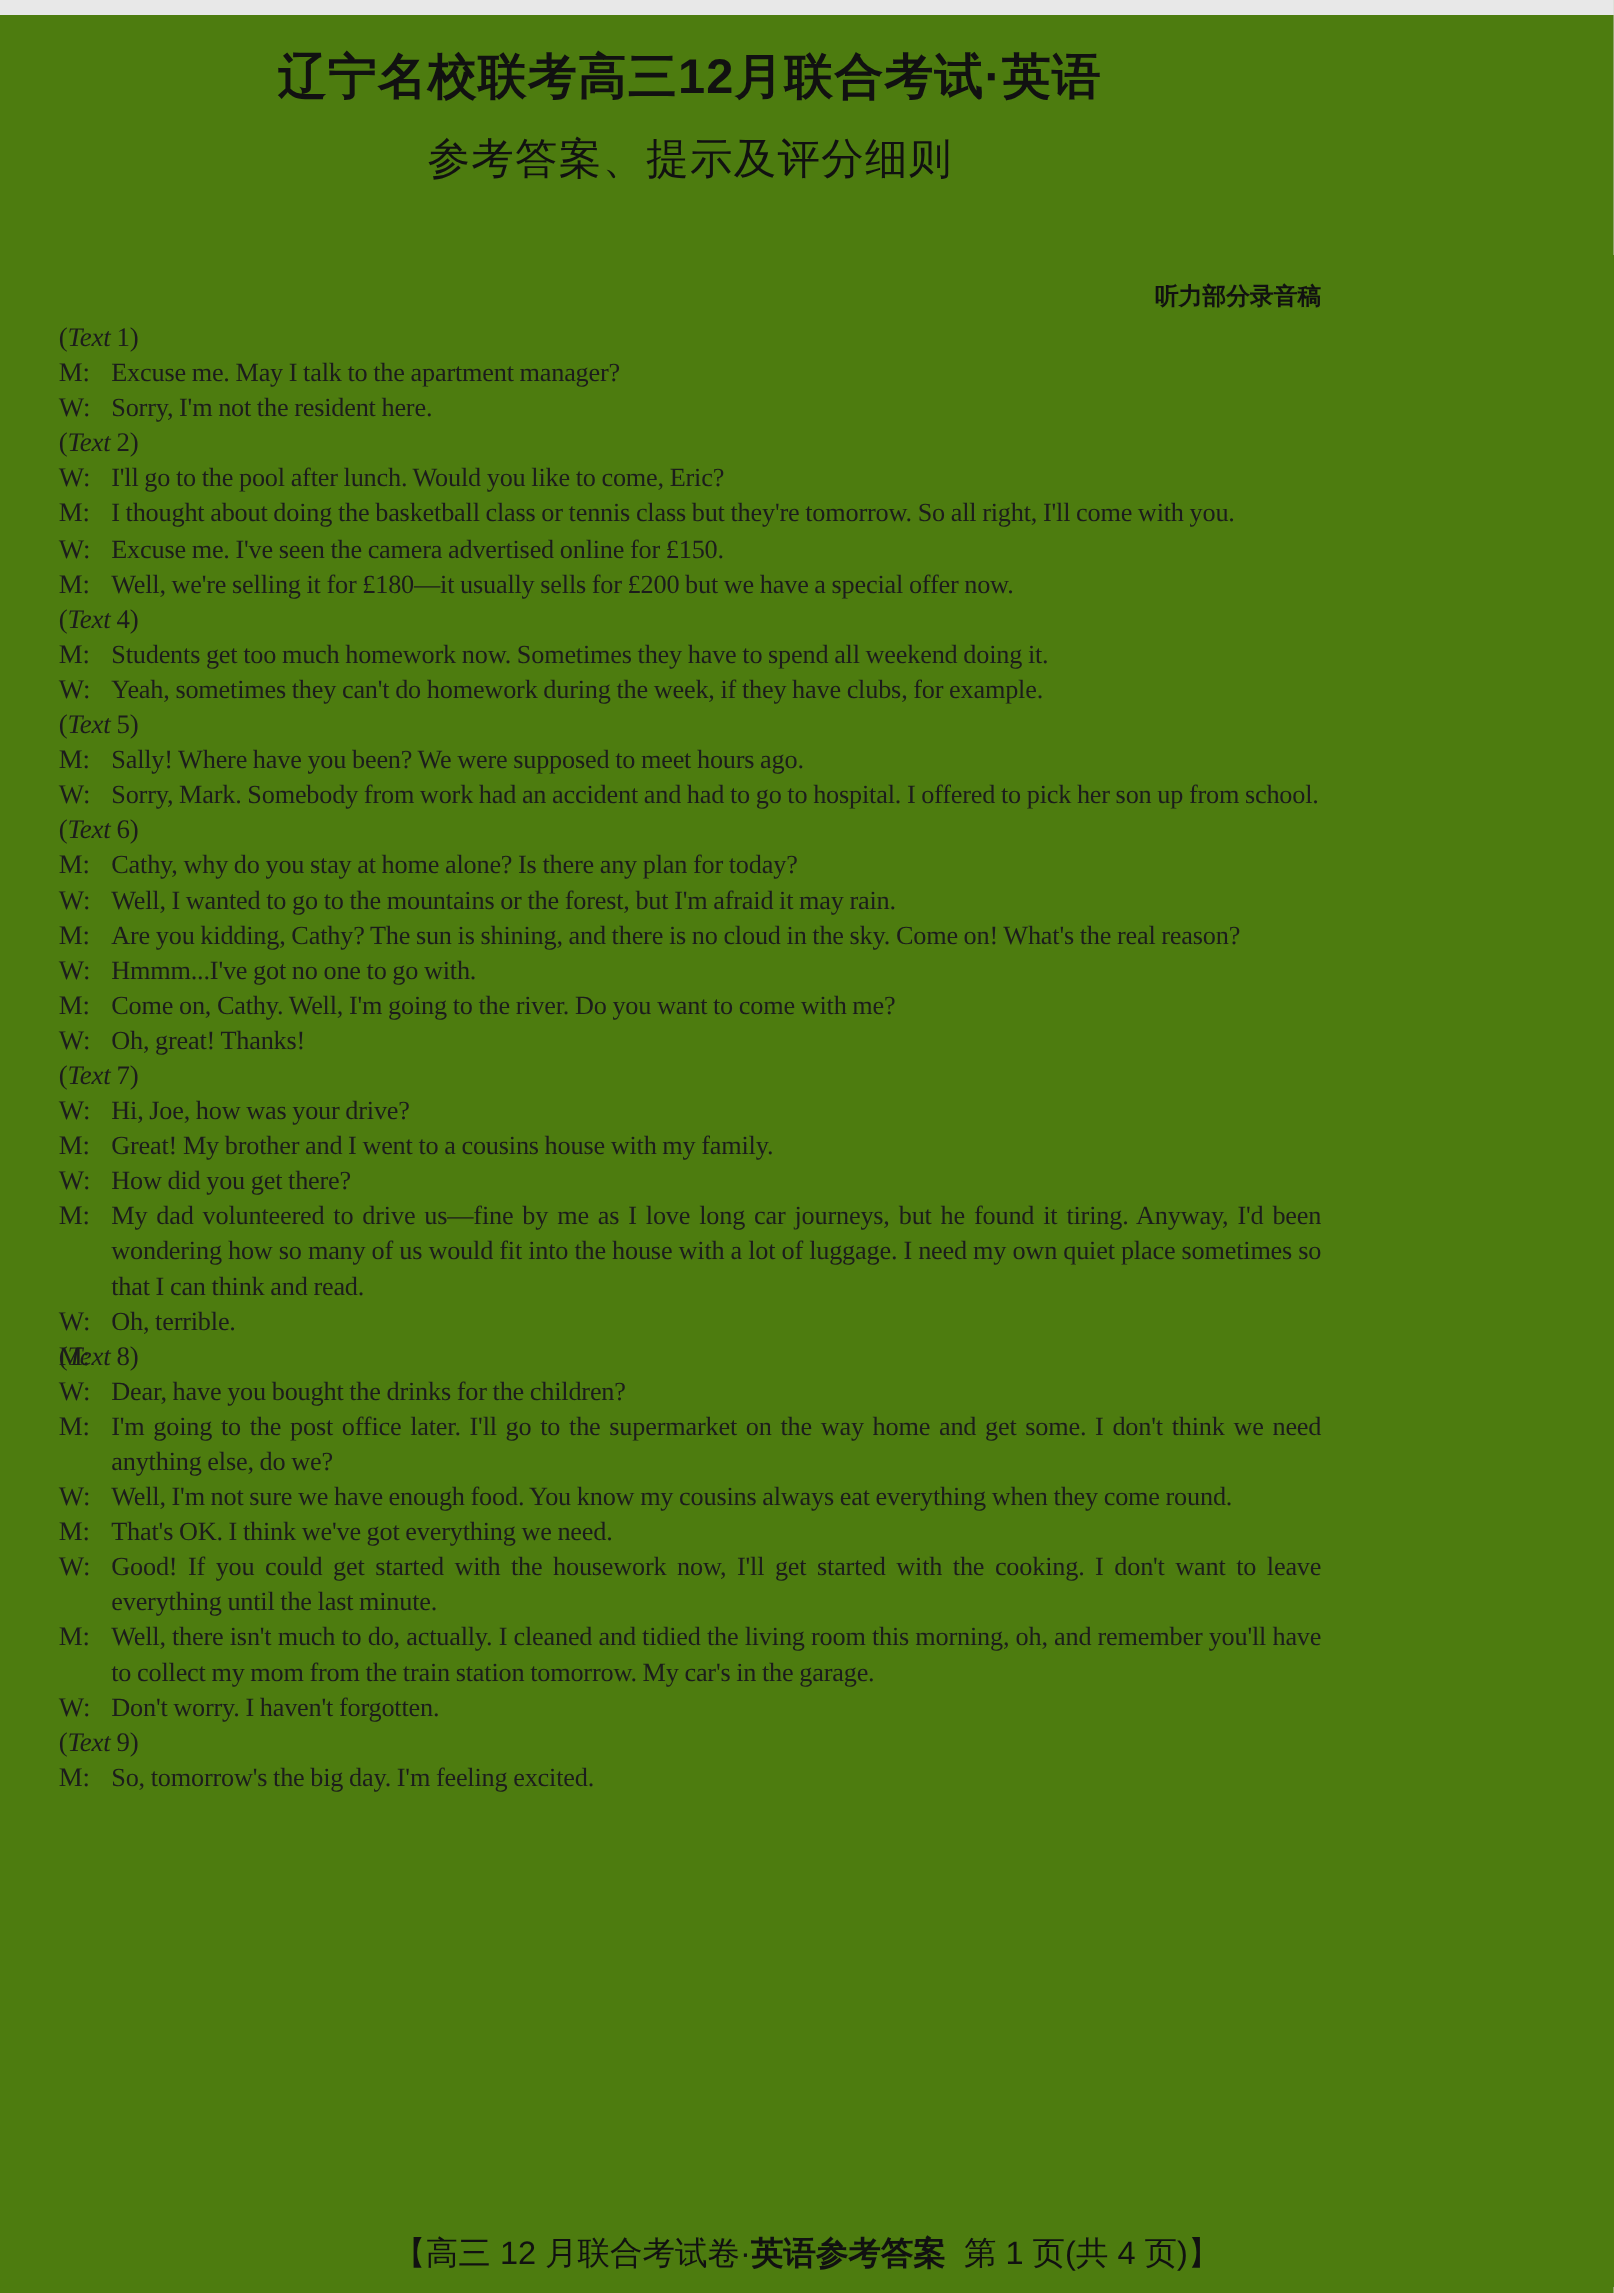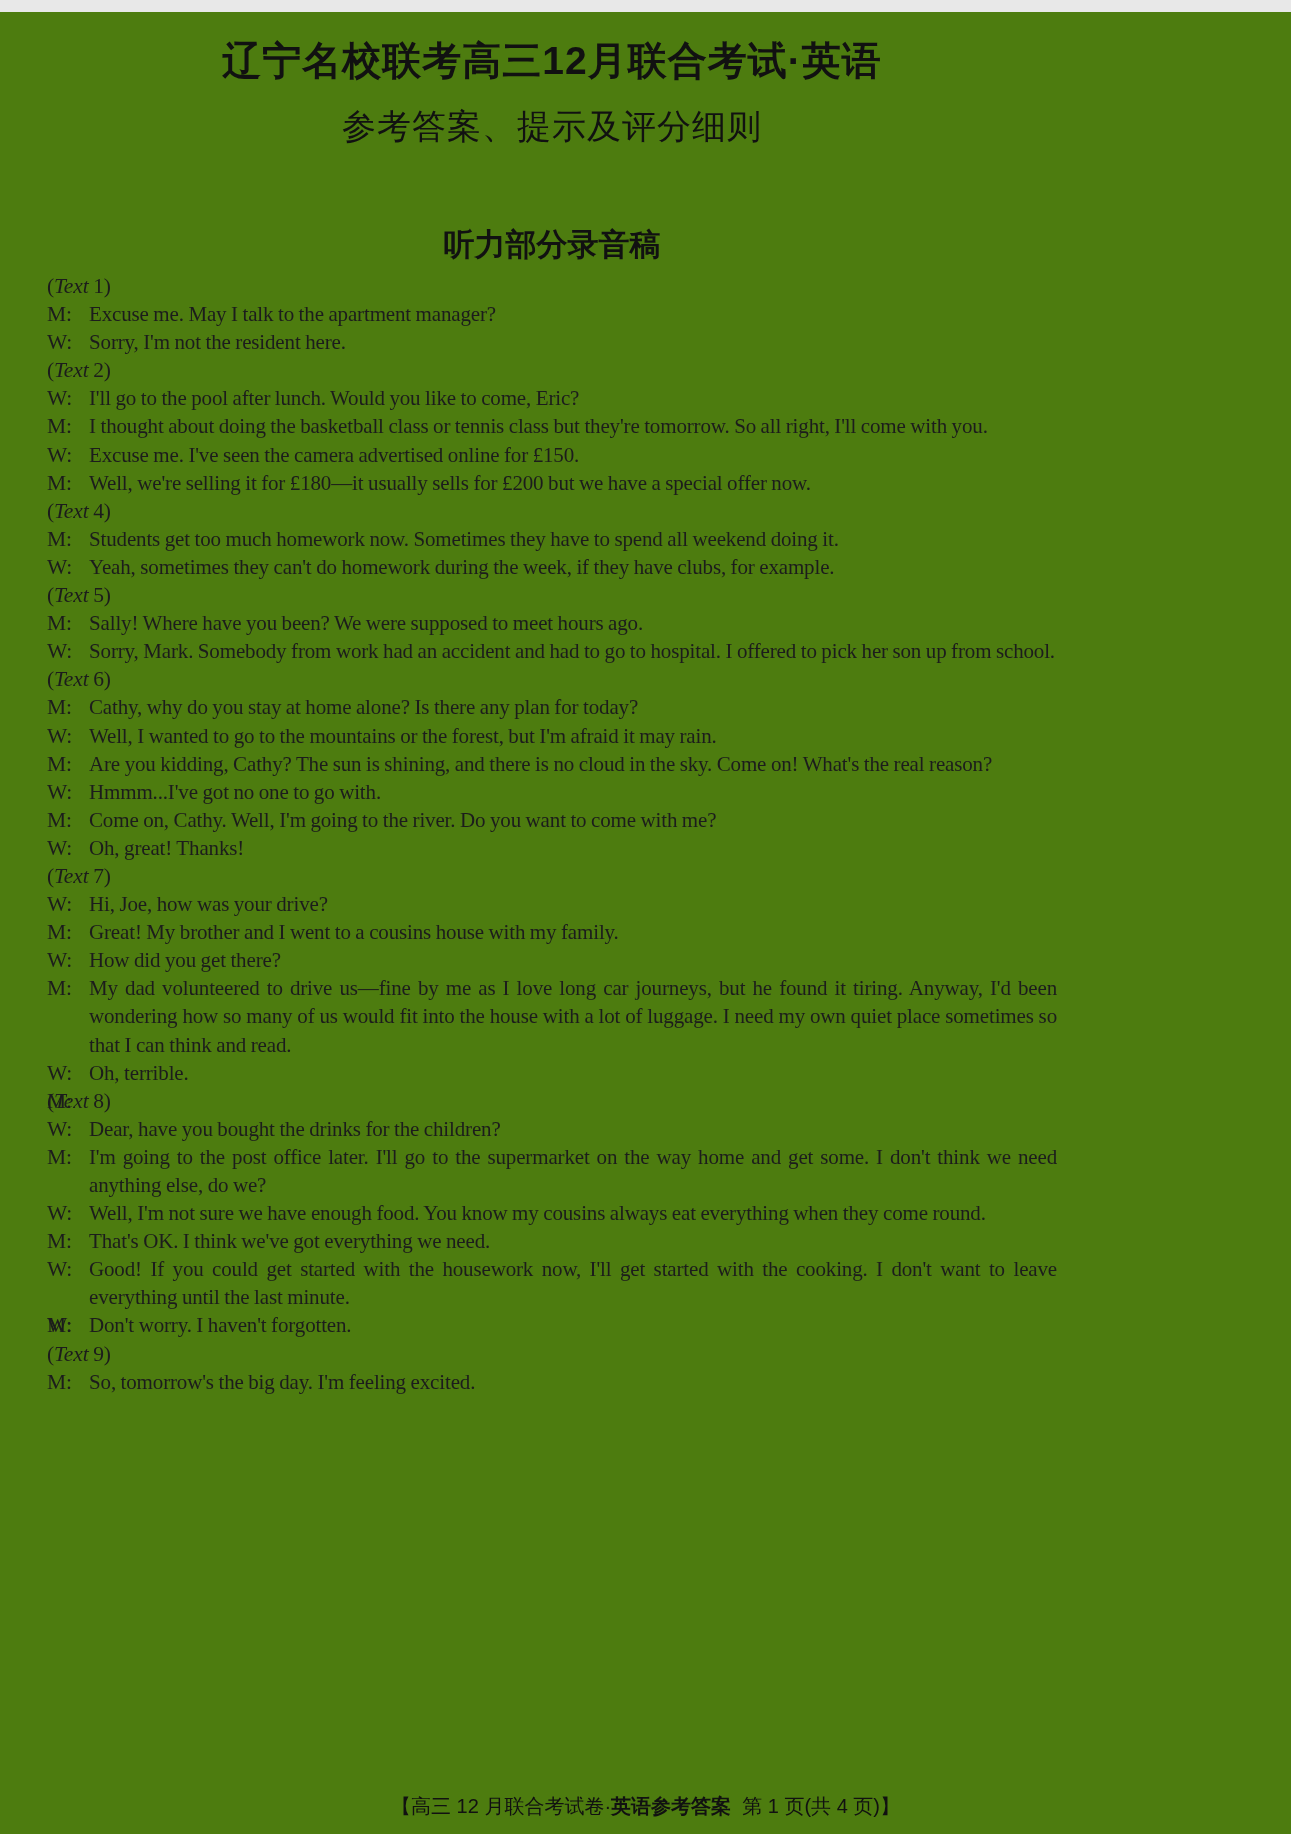--- a/index.html
+++ b/index.html
@@ -29,22 +29,22 @@
     font-weight: normal;
     font-size: 34px;
     text-align: center;
     letter-spacing: 1px;
     margin: 16px 0 0 0;
     color: #111;
   }
   .section-heading {
     font-family: "Liberation Sans", "DejaVu Sans", sans-serif;
     font-weight: bold;
-    font-size: 31px;
-    text-align: center;
+    font-size: 19px;
+    text-align: right;
     margin: 74px 0 6px 0;
     color: #111;
   }
   .transcript {
     font-family: "Liberation Serif", "DejaVu Serif", serif;
     font-size: 21px;
     line-height: 28.1px;
     letter-spacing: -0.15px;
     word-spacing: -0.5px;
     color: #1c1c1c;
@@ -64,21 +64,21 @@
     top: 0;
     font-size: 21.5px;
   }
   .page-footer {
     position: absolute;
     left: 0;
     right: 0;
     bottom: 26px;
     text-align: center;
     font-family: "Liberation Sans", "DejaVu Sans", sans-serif;
-    font-size: 20px;
+    font-size: 26px;
     color: #111;
   }
   .page-footer .bold { font-weight: bold; }
 </style>
 </head>
 <body>
 
 <div class="page">
   <div class="content">
     <h1 class="title-main">辽宁名校联考高三12月联合考试·英语</h1>
@@ -112,21 +112,21 @@
         <div class="dialogue"><span class="speaker">W:</span><span class="utterance">How did you get there?</span></div>
         <div class="dialogue"><span class="speaker">M:</span><span class="utterance">My dad volunteered to drive us—fine by me as I love long car journeys, but he found it tiring.  Anyway, I'd been wondering how so many of us would fit into the house with a lot of luggage.  I need my own quiet place sometimes so that I can think and read.</span></div>
         <div class="dialogue"><span class="speaker">W:</span><span class="utterance">Oh, terrible.</span></div>
         <div class="dialogue"><span class="speaker">M:</span></div>
         <div class="text-label">(<i>Text</i> 8)</div>
         <div class="dialogue"><span class="speaker">W:</span><span class="utterance">Dear, have you bought the drinks for the children?</span></div>
         <div class="dialogue"><span class="speaker">M:</span><span class="utterance">I'm going to the post office later.  I'll go to the supermarket on the way home and get some.  I don't think we need anything else, do we?</span></div>
         <div class="dialogue"><span class="speaker">W:</span><span class="utterance">Well, I'm not sure we have enough food.  You know my cousins always eat everything when they come round.</span></div>
         <div class="dialogue"><span class="speaker">M:</span><span class="utterance">That's OK.  I think we've got everything we need.</span></div>
         <div class="dialogue"><span class="speaker">W:</span><span class="utterance">Good! If you could get started with the housework now, I'll get started with the cooking.  I don't want to leave everything until the last minute.</span></div>
-        <div class="dialogue"><span class="speaker">M:</span></div>
+        <div class="dialogue"><span class="speaker">M:</span><span class="utterance">Well, there isn't much to do, actually.  I cleaned and tidied the living room this morning, oh, and remember you'll have to collect my mom from the train station tomorrow.  My car's in the garage.</span></div>
         <div class="dialogue"><span class="speaker">W:</span><span class="utterance">Don't worry.  I haven't forgotten.</span></div>
         <div class="text-label">(<i>Text</i> 9)</div>
         <div class="dialogue"><span class="speaker">M:</span><span class="utterance">So, tomorrow's the big day.  I'm feeling excited.</span></div>
       </div>
   </div>
   <div class="page-footer">
     <span>【高三 12 月联合考试卷·</span><span class="bold">英语参考答案</span><span>&nbsp;&nbsp;第 1 页(共 4 页)】</span>
   </div>
 </div>
 

